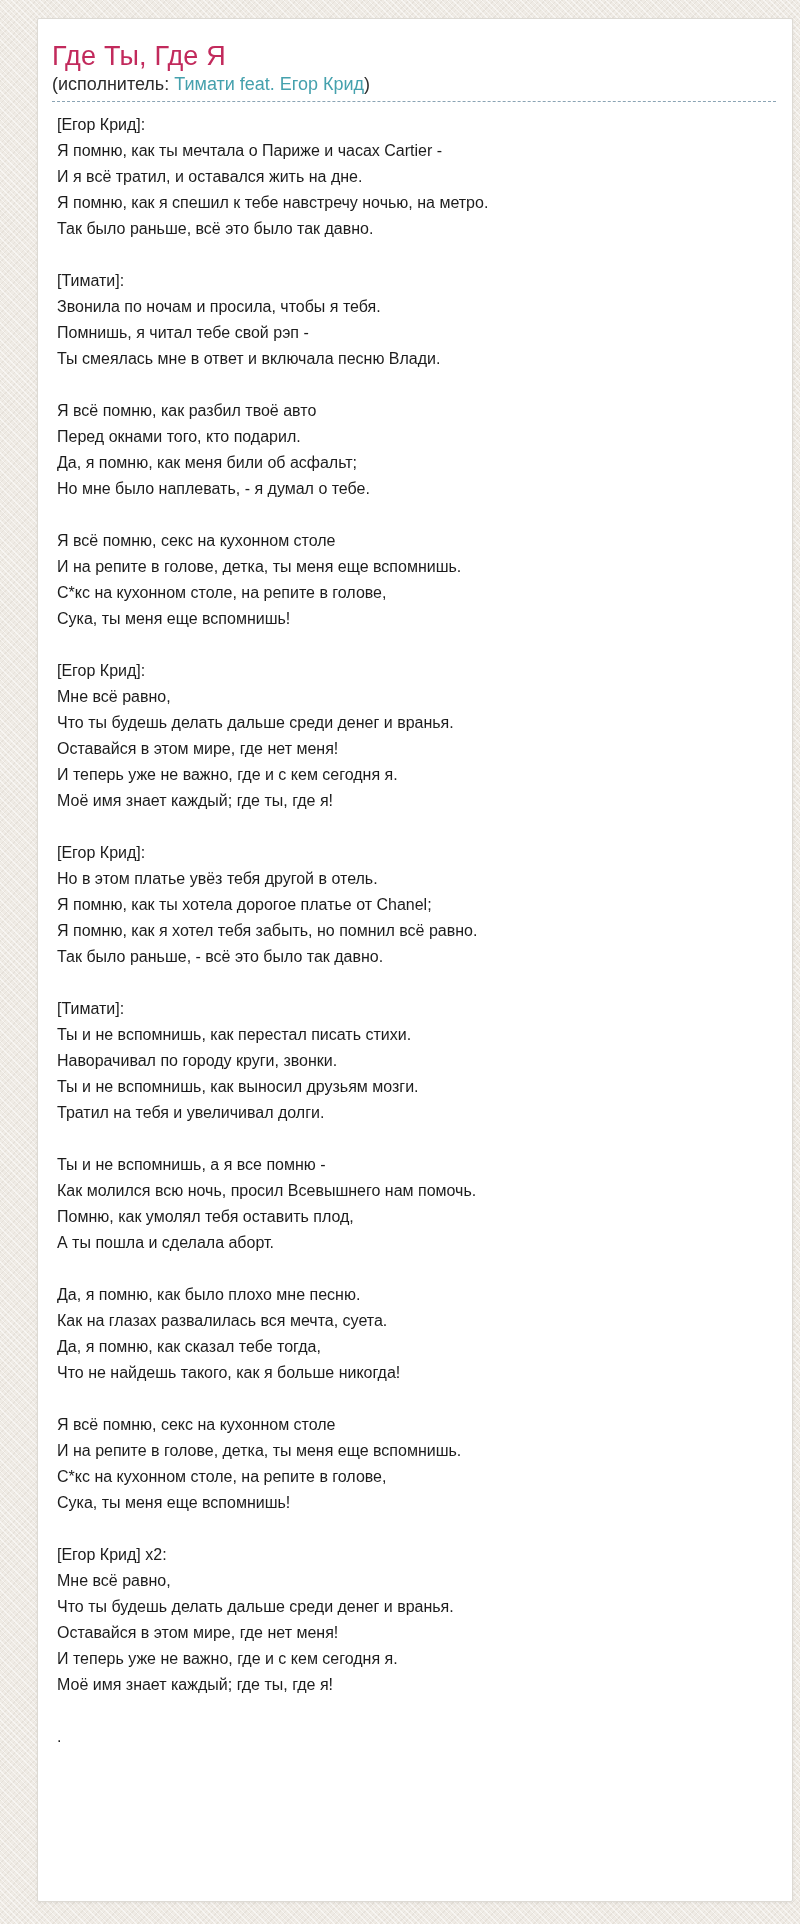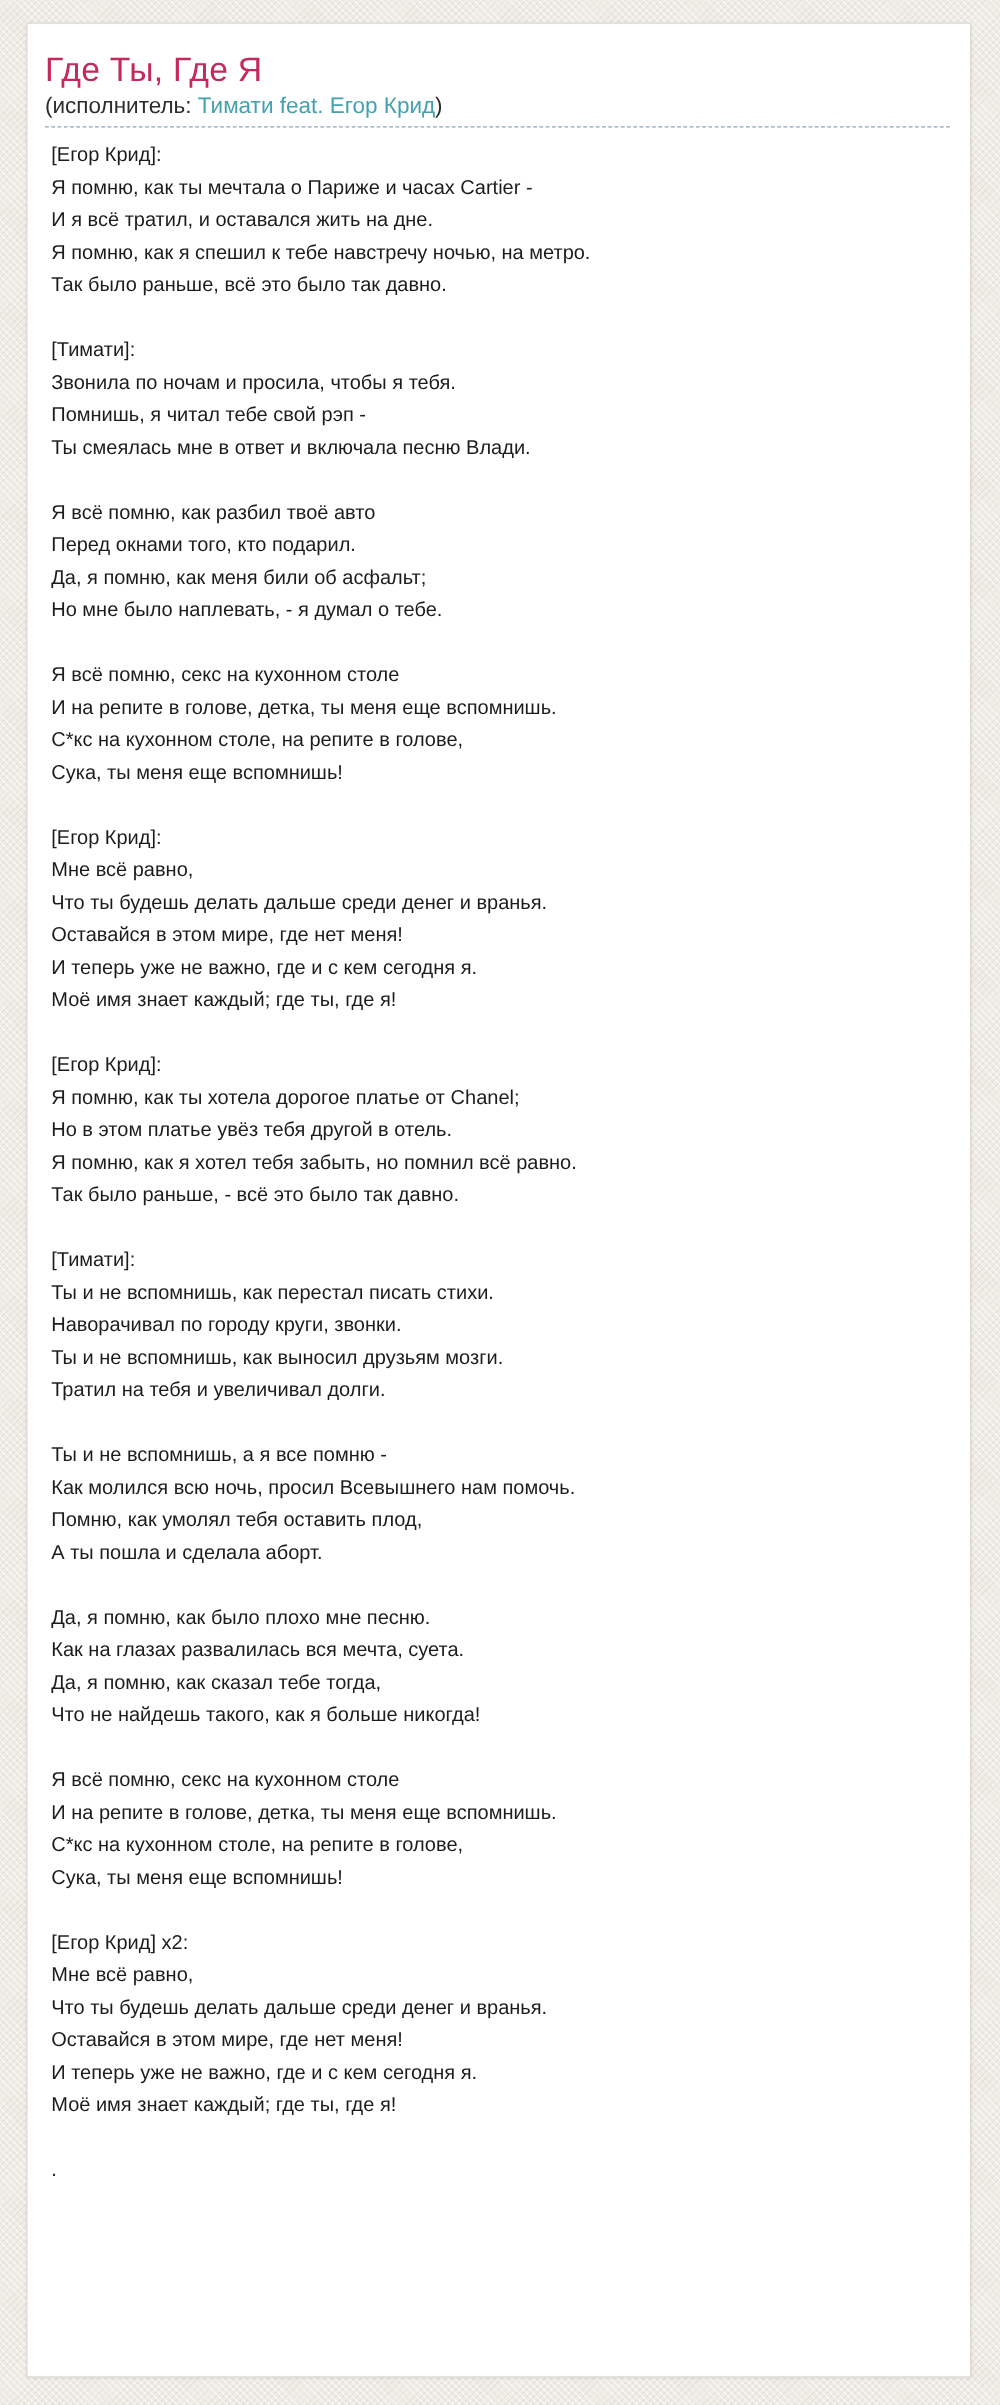--- a/index.html
+++ b/index.html
@@ -11,21 +11,21 @@
     min-height: 1924px;
     font-family: "Liberation Sans", sans-serif;
     background-color: #efebe5;
     background-image:
       repeating-linear-gradient(45deg, rgba(255,255,255,0.55) 0px, rgba(255,255,255,0.55) 1px, transparent 1px, transparent 4px),
       repeating-linear-gradient(-45deg, rgba(182,172,158,0.16) 0px, rgba(182,172,158,0.16) 1px, transparent 1px, transparent 4px);
     position: relative;
   }
   .card {
     position: absolute;
-    left: 21px;
+    left: 37px;
     top: 18px;
     width: 756px;
     height: 1884px;
     box-sizing: border-box;
     background: #ffffff;
     border: 1px solid #dddad4;
     border-radius: 2px;
     box-shadow: 0 1px 3px rgba(0,0,0,0.06);
     padding: 16px 18px 20px 14px;
     overflow: hidden;
@@ -110,22 +110,22 @@
       <div class="stanza">
         <div class="line">[Егор Крид]:</div>
         <div class="line">Мне всё равно,</div>
         <div class="line">Что ты будешь делать дальше среди денег и вранья.</div>
         <div class="line">Оставайся в этом мире, где нет меня!</div>
         <div class="line">И теперь уже не важно, где и с кем сегодня я.</div>
         <div class="line">Моё имя знает каждый; где ты, где я!</div>
       </div>
       <div class="stanza">
         <div class="line">[Егор Крид]:</div>
+        <div class="line">Но в этом платье увёз тебя другой в отель.</div>
         <div class="line">Я помню, как ты хотела дорогое платье от Chanel;</div>
-        <div class="line">Но в этом платье увёз тебя другой в отель.</div>
         <div class="line">Я помню, как я хотел тебя забыть, но помнил всё равно.</div>
         <div class="line">Так было раньше, - всё это было так давно.</div>
       </div>
       <div class="stanza">
         <div class="line">[Тимати]:</div>
         <div class="line">Ты и не вспомнишь, как перестал писать стихи.</div>
         <div class="line">Наворачивал по городу круги, звонки.</div>
         <div class="line">Ты и не вспомнишь, как выносил друзьям мозги.</div>
         <div class="line">Тратил на тебя и увеличивал долги.</div>
       </div>

